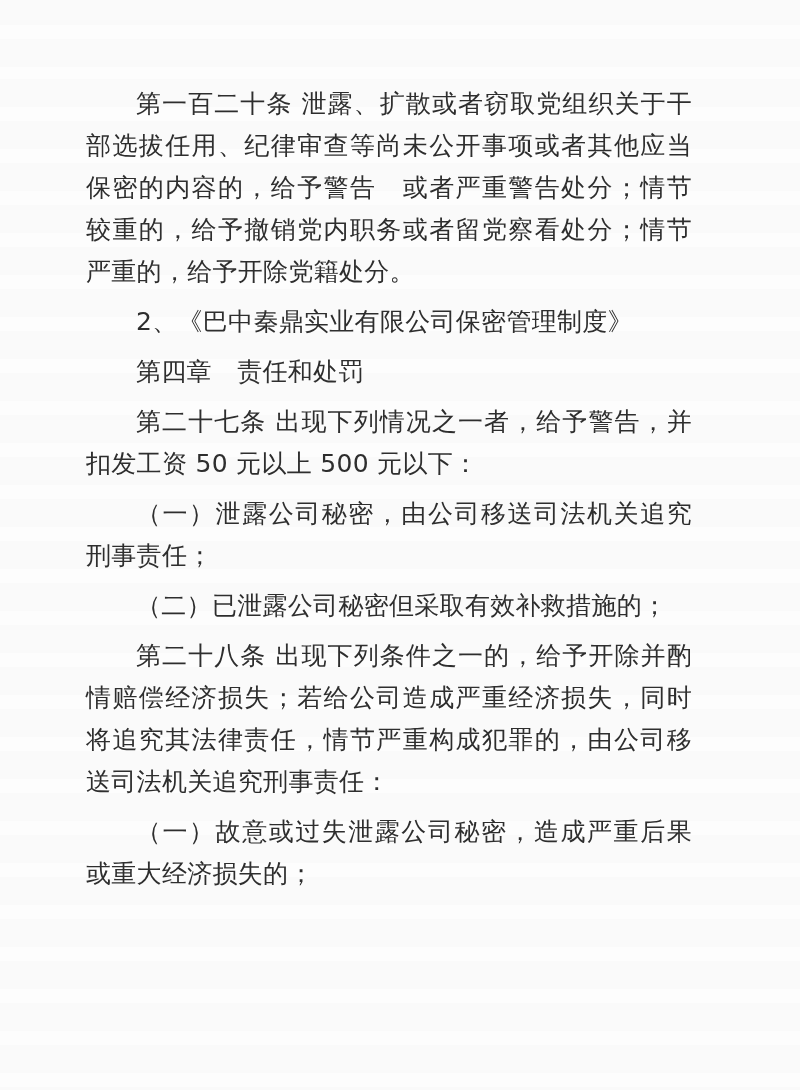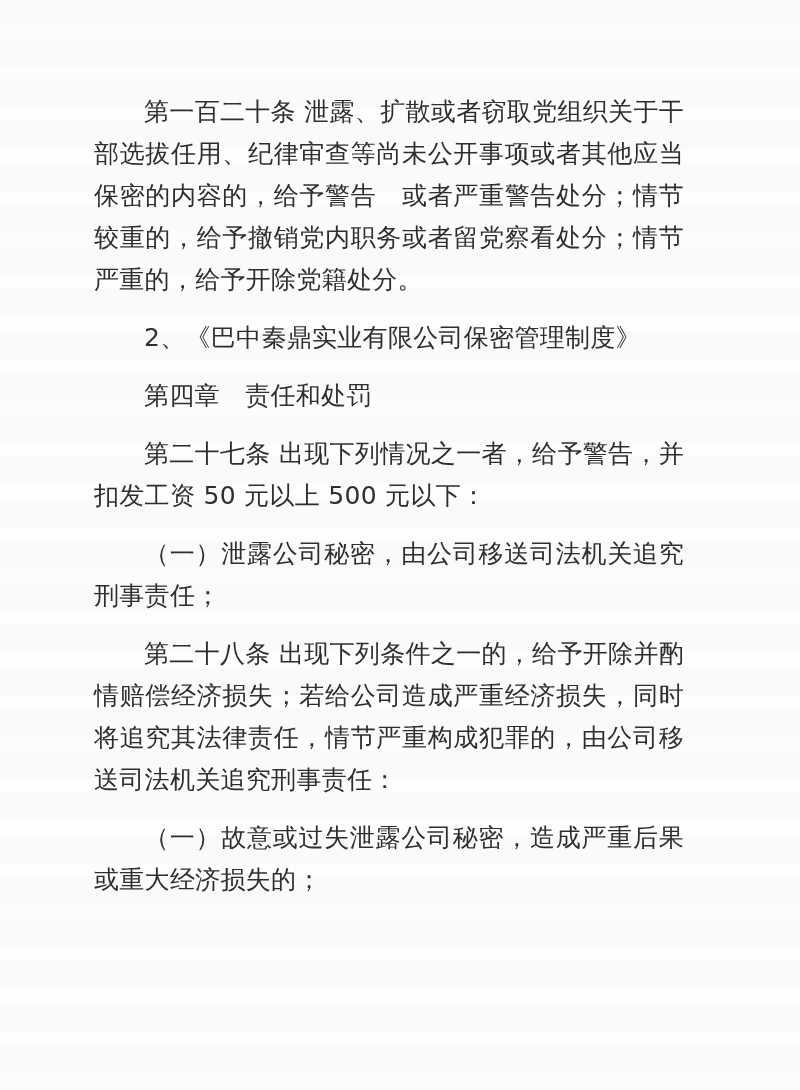--- a/index.html
+++ b/index.html
@@ -19,21 +19,21 @@
     background-image: repeating-linear-gradient(
       to bottom,
       rgba(0,0,0,0.012) 0 28px,
       rgba(0,0,0,0) 28px 42px
     );
     background-position: 0 79px;
     font-family: "DejaVu Sans", "Liberation Sans", sans-serif;
     overflow: hidden;
   }
   .doc-body p {
-    margin: 16px;
+    margin: 8px;
     font-size: 25px;
     line-height: 42px;
     letter-spacing: 0.3px;
     color: #2e2e2e;
     text-align: justify;
     text-indent: 2em;
     word-break: break-all;
   }
   .doc-body p.bold {
     font-weight: normal;
@@ -42,16 +42,17 @@
 </head>
 <body>
 
 <div class="page">
   <div class="doc-body">
     <p>第一百二十条 泄露、扩散或者窃取党组织关于干部选拔任用、纪律审查等尚未公开事项或者其他应当保密的内容的，给予警告　或者严重警告处分；情节较重的，给予撤销党内职务或者留党察看处分；情节严重的，给予开除党籍处分。</p>
     <p class="bold">2、《巴中秦鼎实业有限公司保密管理制度》</p>
     <p>第四章　责任和处罚</p>
     <p>第二十七条 出现下列情况之一者，给予警告，并扣发工资 50 元以上 500 元以下：</p>
     <p>（一）泄露公司秘密，由公司移送司法机关追究刑事责任；</p>
+    <p>（二）已泄露公司秘密但采取有效补救措施的；</p>
     <p>第二十八条 出现下列条件之一的，给予开除并酌情赔偿经济损失；若给公司造成严重经济损失，同时将追究其法律责任，情节严重构成犯罪的，由公司移送司法机关追究刑事责任：</p>
     <p>（一）故意或过失泄露公司秘密，造成严重后果或重大经济损失的；</p>
   </div>
 </div>
 
 </body></html>

